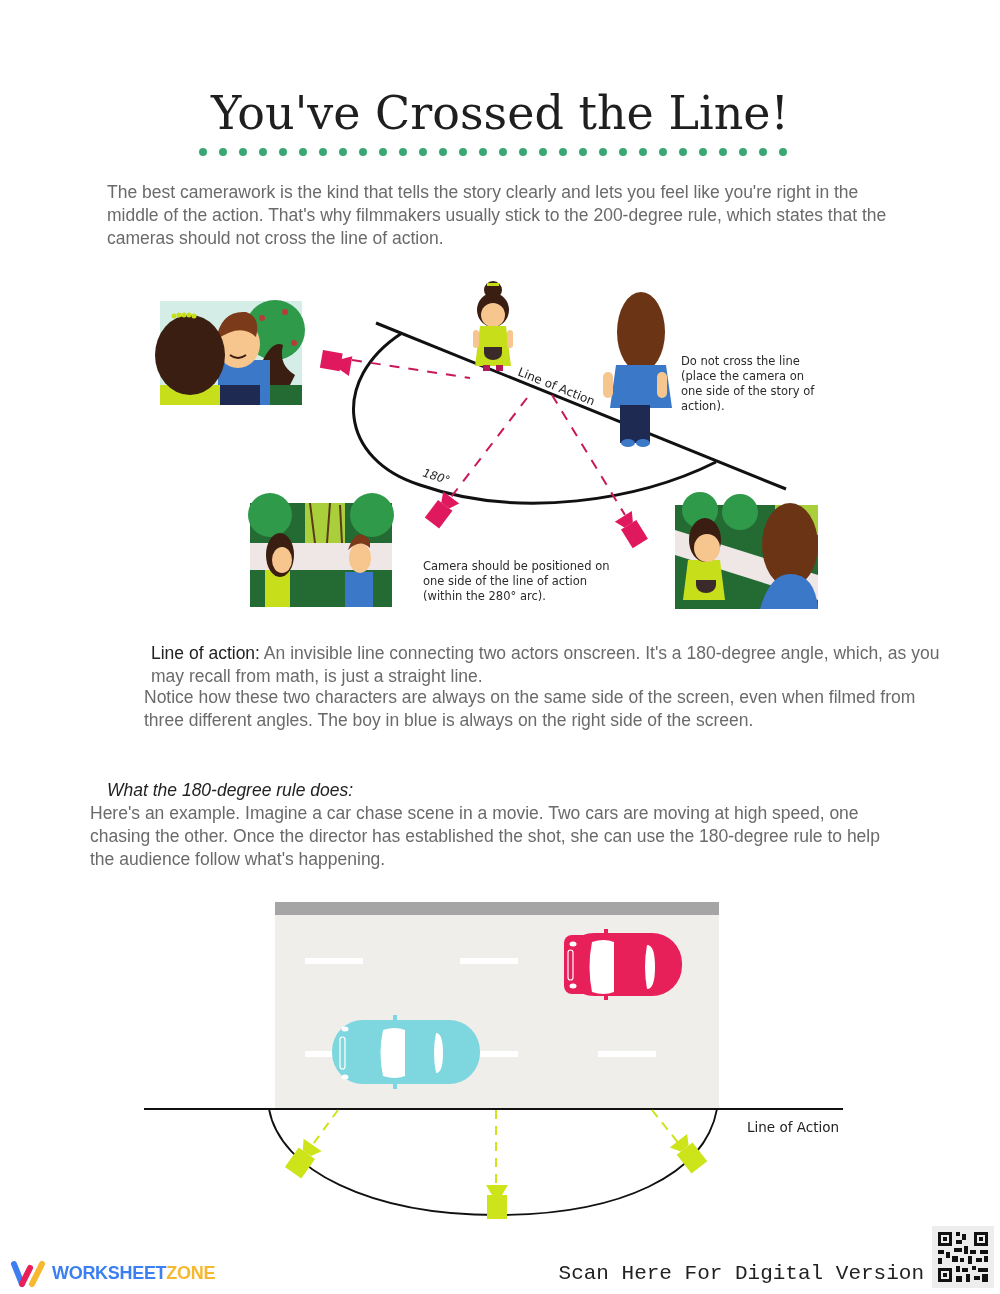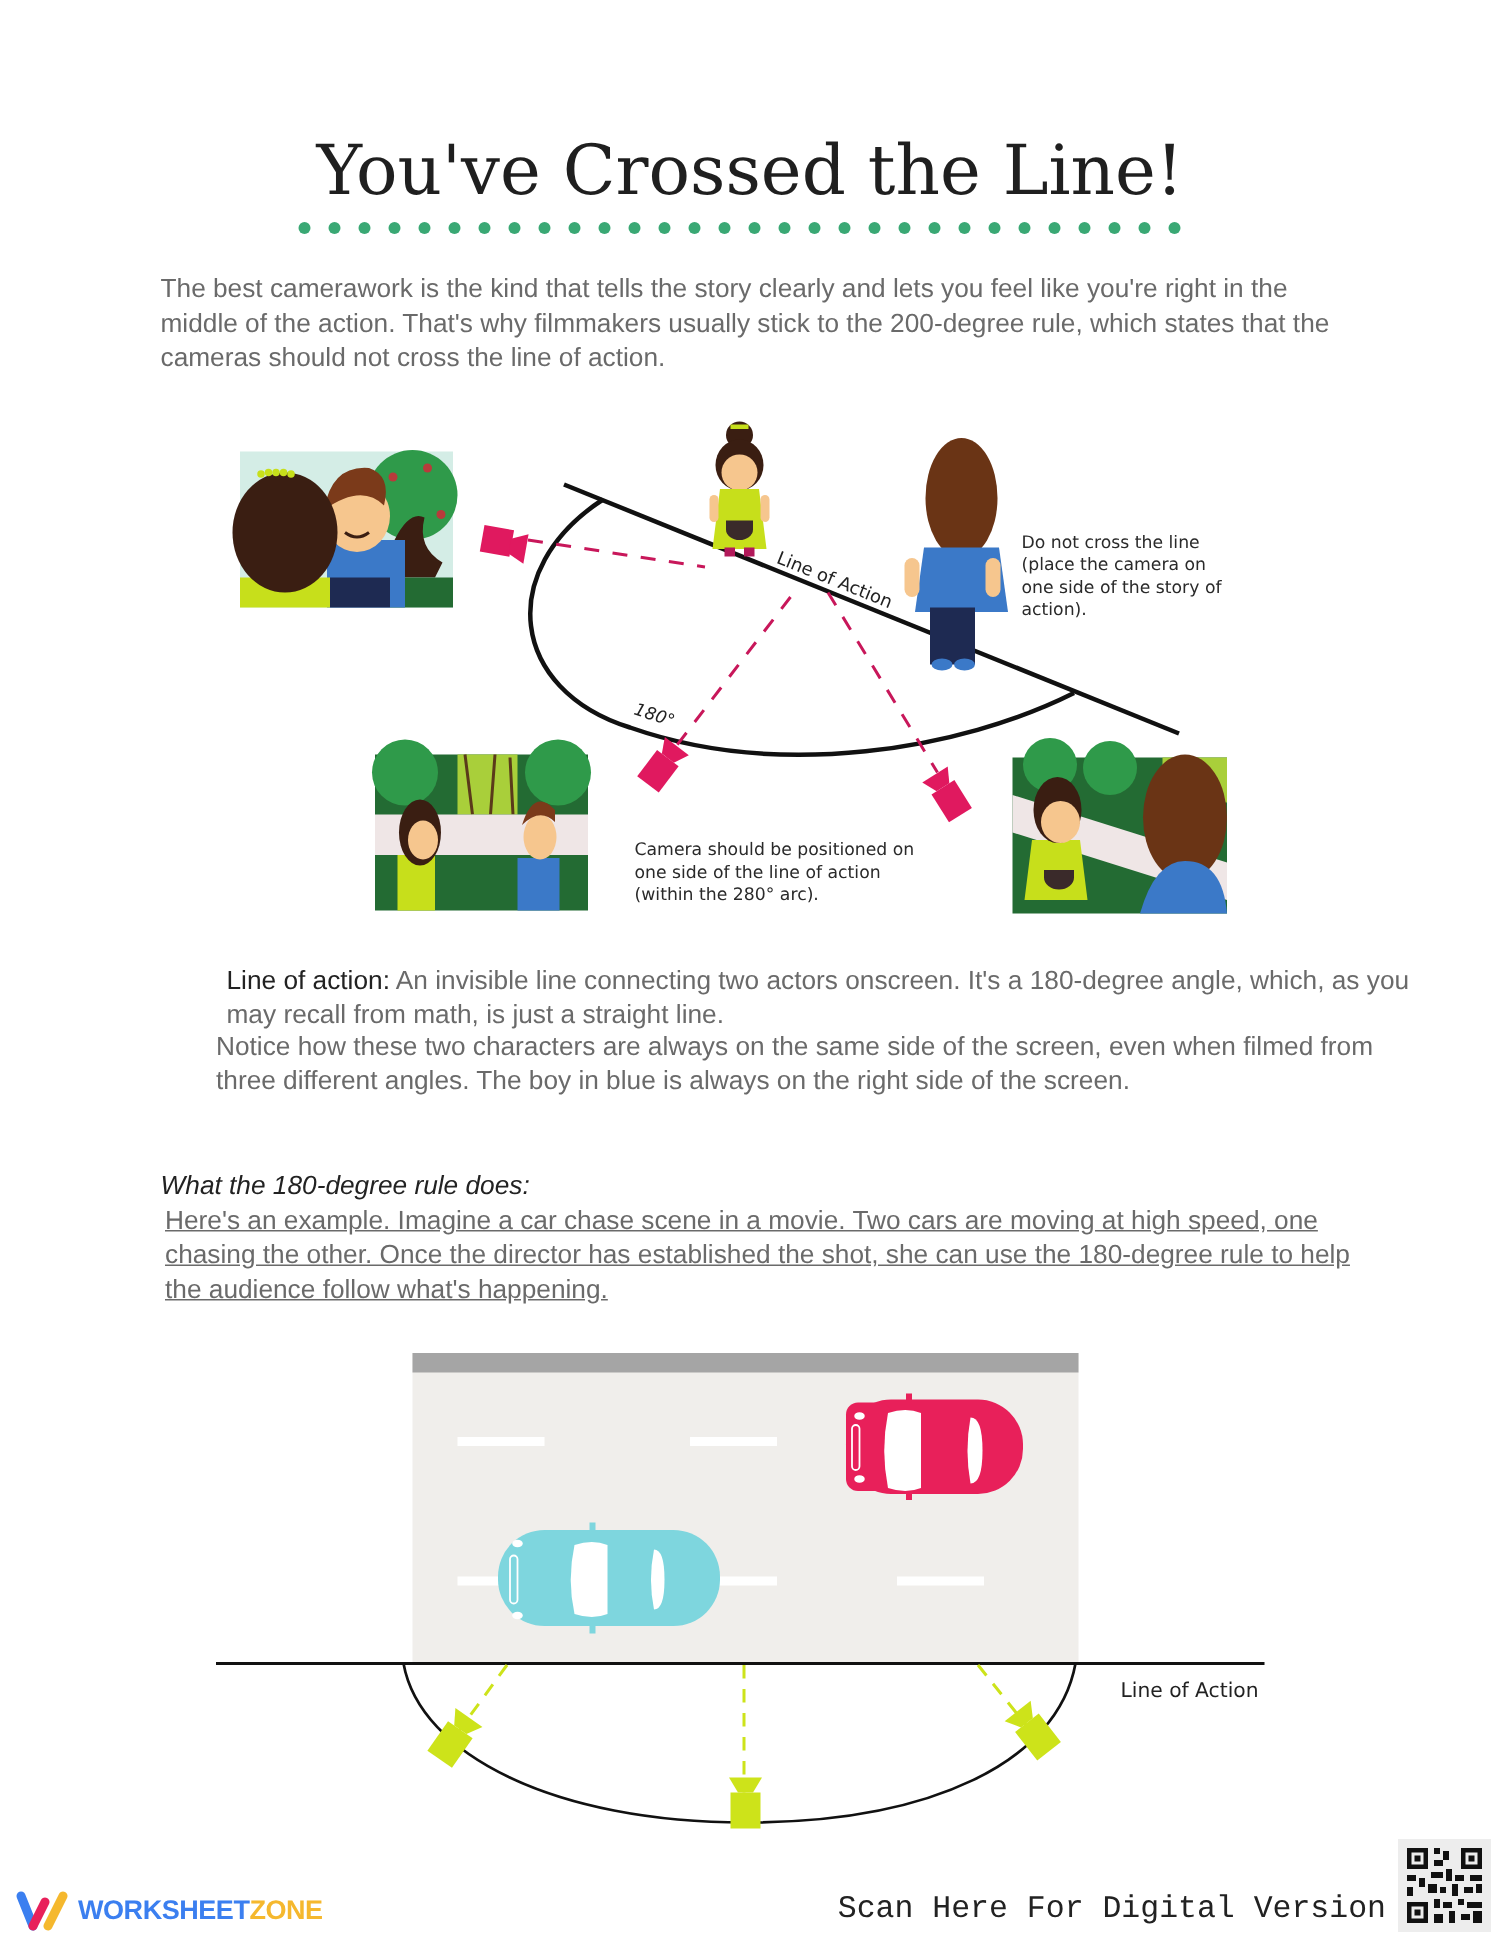--- a/index.html
+++ b/index.html
@@ -6,21 +6,21 @@
   body { width: 1000px; height: 1294px; position: relative; overflow: hidden; font-family: "DejaVu Sans", sans-serif; color: #555; }
   .abs { position: absolute; }
   .title { left: 0; top: 86px; width: 1000px; text-align: center; font-family: "DejaVu Serif", serif; font-size: 46px; color: #1f1f1f; letter-spacing: 0px; }
   .dots { left: 198px; top: 146px; width: 594px; height: 12px; }
   .para { font-family: "Liberation Sans", sans-serif; font-size: 17.5px; line-height: 23px; color: #6a6a6a; font-weight: 300; }
   .para b { color: #222; font-weight: normal; }
   .p1 { left: 107px; top: 181px; width: 800px; }
   .p2 { left: 107px; top: 642px; width: 790px; margin-left: 44px; }
   .p3 { left: 107px; top: 686px; width: 790px; margin-left: 37px; }
   .p4h { left: 107px; top: 779px; width: 790px; color: #222; font-style: italic; }
-  .p4 { left: 110px; top: 802px; width: 800px; text-decoration: underline; }
+  .p4 { left: 90px; top: 802px; width: 800px; }
   .caption { font-family: "DejaVu Sans", sans-serif; font-size: 11.5px; line-height: 15px; color: #2a2a2a; }
   .footer-scan { right: 76px; top: 1262px; font-family: Liberation Mono, monospace; font-size: 21px; color: #222; }
   .logo-text { left: 52px; top: 1263px; font-family: Liberation Sans, sans-serif; font-weight: bold; font-size: 18px; letter-spacing: -0.3px; }
   .logo-text .a { color: #3b7ff0; }
   .logo-text .b { color: #f5b82e; }
 </style>
 </head>
 <body>
 
 <div class="abs title">You've Crossed the Line!</div>

